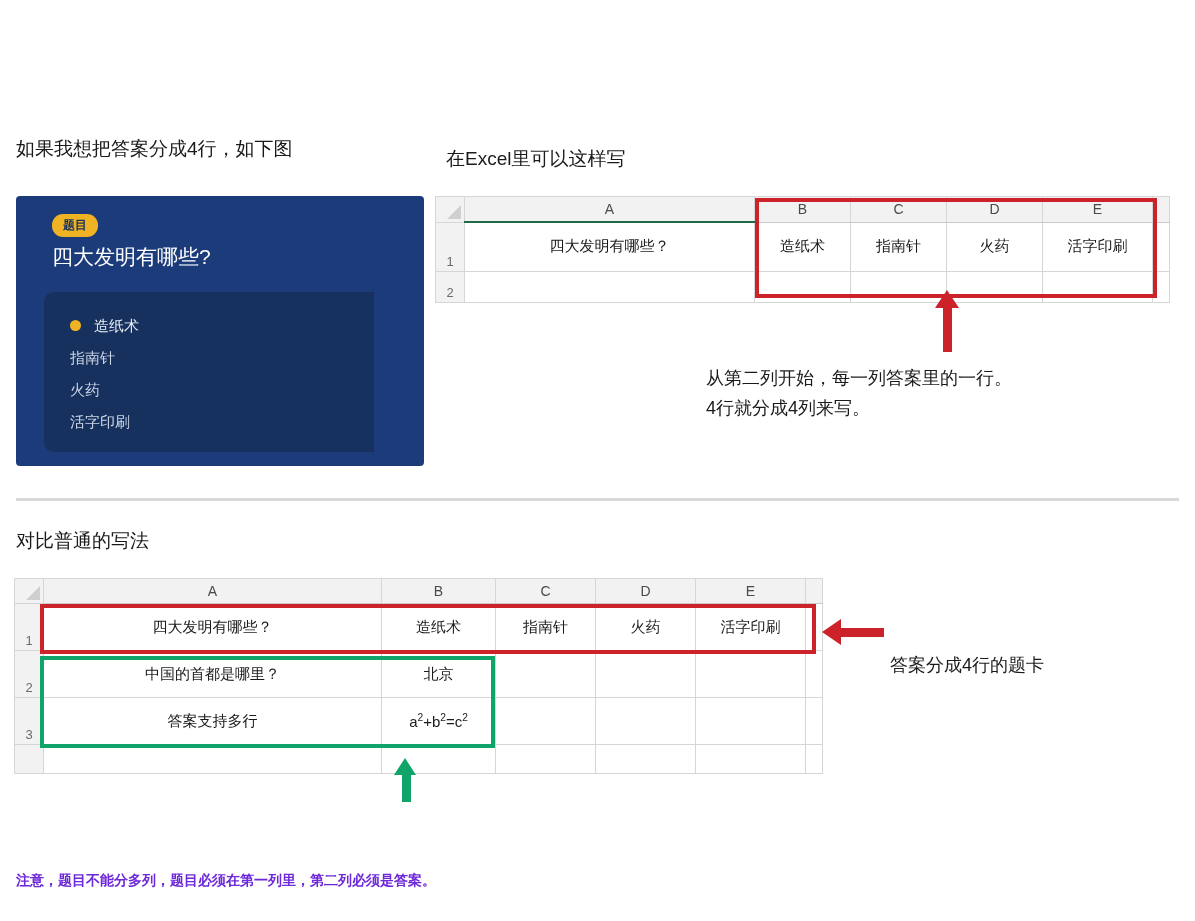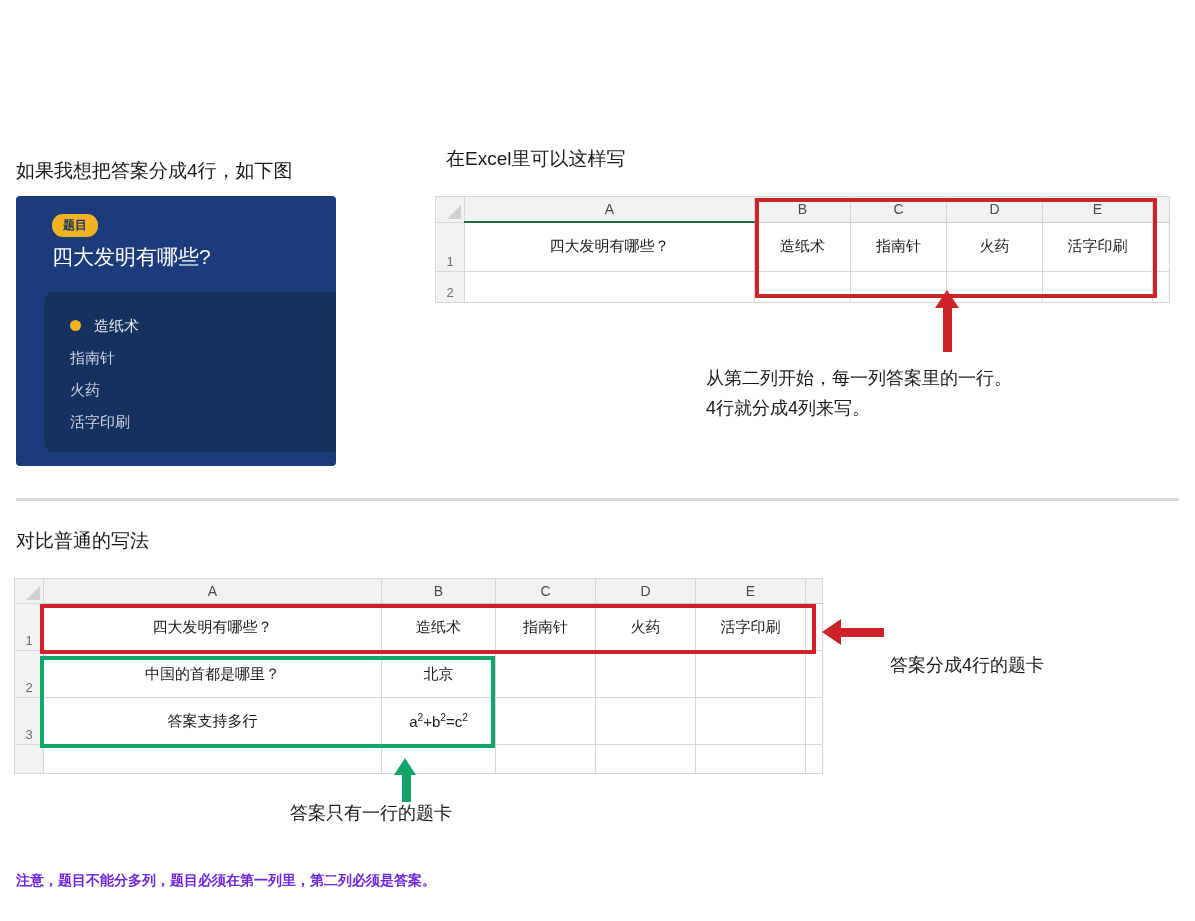--- a/index.html
+++ b/index.html
@@ -19,26 +19,26 @@
     position:absolute;left:16px;top:18px;
     font-size:62px;line-height:78px;
     font-weight:400;color:#1a1a1a;
     letter-spacing:0px;white-space:nowrap;
   }
 
   
   .subhead{
     position:absolute;font-size:19px;line-height:26px;color:#1a1a1a;white-space:nowrap;
   }
-  #sub-left{left:16px;top:158px;}
+  #sub-left{left:16px;top:136px;}
   #sub-right{left:446px;top:146px;}
 
   
   .card{
-    position:absolute;left:16px;top:196px;width:320px;height:270px;
+    position:absolute;left:16px;top:196px;width:408px;height:270px;
     background:#1b3b7a;border-radius:4px;overflow:hidden;
   }
   .badge{
     position:absolute;left:36px;top:18px;
     background:#f0b323;color:#15305f;
     font-size:12px;font-weight:700;line-height:12px;
     padding:5px 11px 6px 11px;border-radius:11px;
     white-space:nowrap;
   }
   .card-question{
@@ -290,17 +290,16 @@
   <div class="arrow" id="arrow-red-left">
     <span class="head"></span>
       <span class="shaft"></span>
   </div>
   <div class="anno" id="anno-right">答案分成4行的题卡</div>
 
   <div class="arrow" id="arrow-green-up">
     <span class="head"></span>
       <span class="shaft"></span>
   </div>
-  <div class="anno" id="anno-green">答案只有一行的题卡</div>
 
   <div id="footer-note">注意，题目不能分多列，题目必须在第一列里，第二列必须是答案。</div>
 
 </div>
 
 </body></html>

